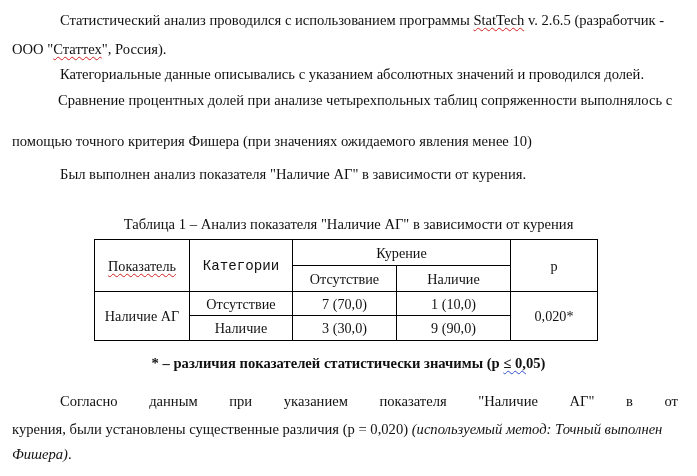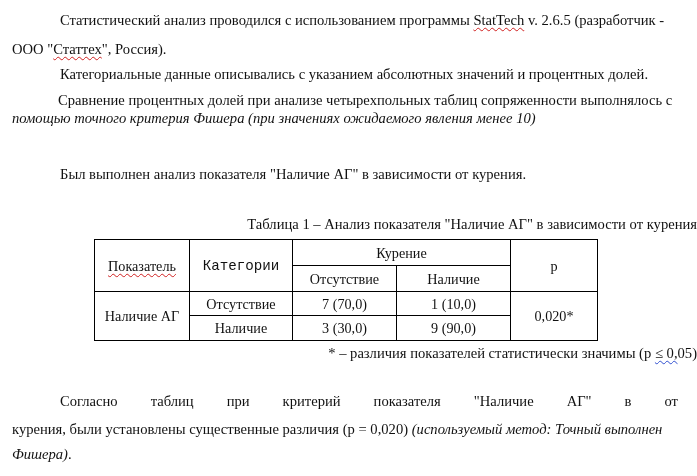--- a/index.html
+++ b/index.html
@@ -23,34 +23,34 @@
   .italic { font-style: italic; }
   table.t {
     position: absolute; left: 94px; top: 239px;
     border-collapse: collapse; width: 504px;
     font-size: 14.2px;
   }
   table.t td {
     border: 1px solid #000; text-align: center; vertical-align: middle;
     padding: 0; line-height: 16px;
   }
-  .caption { position: absolute; left: 0; width: 697px; text-align: right; line-height: 18px; }
+  .caption { position: absolute; left: 0; width: 697px; text-align: center; line-height: 18px; }
 </style>
 </head>
 <body>
 
 <div class="line" style="left:60px; top:11px;">
   <span>Статистический анализ проводился с использованием программы </span><span class="squiggle">StatTech</span><span> v. 2.6.5 (разработчик -</span>
 </div>
 <div class="line" style="left:12px; top:40px;">
   <span>ООО "</span><span class="squiggle">Статтех</span><span>", Россия).</span>
 </div>
-<div class="line" style="left:60px; top:65px;">Категориальные данные описывались с указанием абсолютных значений и процентных долей.</div>
+<div class="line" style="left:60px; top:65px;">Категориальные данные описывались с указанием абсолютных значений и проводился долей.</div>
 <div class="line" style="left:58px; top:91px;">Сравнение процентных долей при анализе четырехпольных таблиц сопряженности выполнялось с</div>
-<div class="line" style="left:12px; top:109px;font-style:italic;">помощью точного критерия Фишера (при значениях ожидаемого явления менее 10)</div>
+<div class="line" style="left:12px; top:132px;">помощью точного критерия Фишера (при значениях ожидаемого явления менее 10)</div>
 
 <div class="line" style="left:60px; top:165px;">Был выполнен анализ показателя "Наличие АГ" в зависимости от курения.</div>
 
 <div class="caption" style="top:215px;">Таблица 1 – Анализ показателя "Наличие АГ" в зависимости от курения</div>
 
 <table class="t">
   <tbody>
       <tr style="height:26px;">
     <td rowspan="2" style="width:94px;margin-left:34px;"><span class="squiggle">Показатель</span></td>
     <td rowspan="2" style="width:102px;font-family:Liberation Mono, monospace;">Категории</td>
@@ -69,29 +69,29 @@
     <td rowspan="2">0,020*</td>
   </tr>
   <tr style="height:25px;">
     <td>Наличие</td>
     <td>3 (30,0)</td>
     <td>9 (90,0)</td>
   </tr>
 </tbody>
   </table>
 
-<div class="caption" style="top:344px;">
+<div class="caption" style="top:354px;font-weight:bold;">
   <span>* – различия показателей статистически значимы (p </span><span class="squiggle-blue">≤ 0,</span><span>05)</span>
 </div>
 
 <div class="just" id="concl1" style="top:392px; left:60px; width:618px; display:flex; justify-content:space-between;">
     <span>Согласно</span>
-    <span>таблиц</span>
+    <span>данным</span>
     <span>при</span>
-    <span>критерий</span>
+    <span>указанием</span>
     <span>показателя</span>
     <span>"Наличие</span>
     <span>АГ"</span>
     <span>в</span>
     <span>от</span>
   </div>
 <div class="line" style="left:12px; top:420px;">
   <span>курения, были установлены существенные различия (p = 0,020) </span><span class="italic">(используемый метод: Точный выполнен</span>
 </div>
 <div class="line" style="left:12px; top:445px;">

